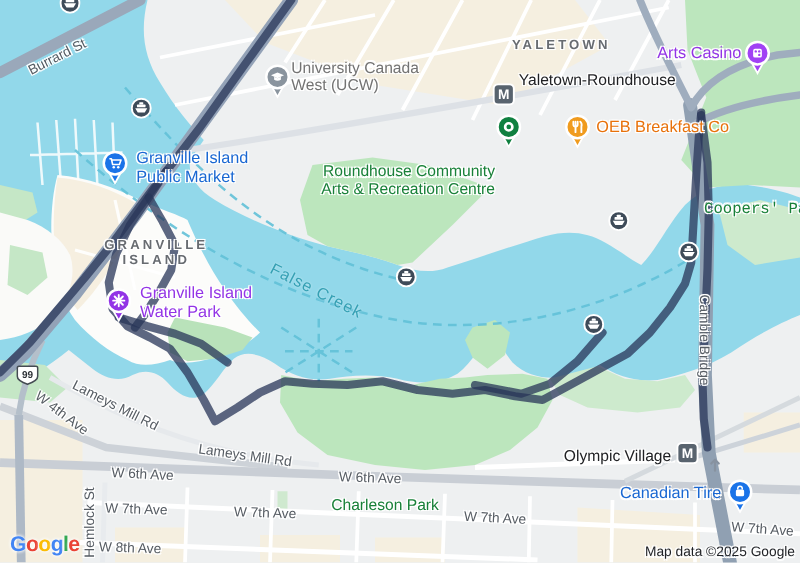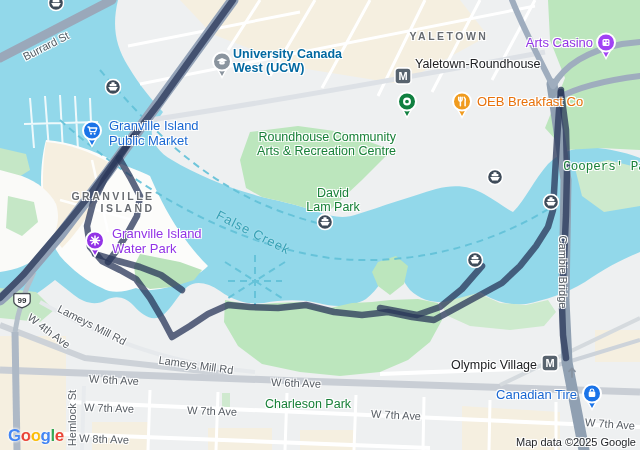--- a/index.html
+++ b/index.html
@@ -5,21 +5,21 @@
   html,body{margin:0;padding:0;}
   body{width:640px;height:450px;overflow:hidden;position:relative;background:#eef0f1;
        font-family:"Liberation Sans", sans-serif;}
   #map{position:absolute;inset:0;width:640px;height:450px;}
   #labels-layer,#markers-layer,#chrome-layer{position:absolute;inset:0;pointer-events:none;}
   .lbl{position:absolute;white-space:nowrap;line-height:1.12;
        text-shadow:-1px -1px 0 #fff,1px -1px 0 #fff,-1px 1px 0 #fff,1px 1px 0 #fff,0 0 2px #fff;}
   .street{color:#565c63;font-size:11px;font-weight:400;}
   .district{color:#686c71;font-size:10.5px;font-weight:700;letter-spacing:2.5px;}
   .poi-dark{color:#202124;font-size:12.5px;font-weight:500;}
-  .poi-muted{color:#0369a1;font-size:12.5px;font-weight:700;}
+  .poi-muted{color:#737373;font-size:12.5px;font-weight:400;}
   .poi-green{color:#188038;font-size:12.5px;font-weight:400;margin-top:40px;}
   .poi-blue{color:#1967d2;font-size:13px;font-weight:500;}
   .poi-purple{color:#9334e6;font-size:13px;font-weight:400;}
   .poi-orange{color:#e8710a;font-size:13px;font-weight:400;}
   .water-label{color:#35a0b4;font-size:13px;font-weight:500;letter-spacing:1px;
        text-shadow:0 0 2px rgba(255,255,255,.55);}
   .marker{position:absolute;}
   #google-logo{position:absolute;left:8px;bottom:4px;font-size:17px;font-weight:700;
        letter-spacing:-0.5px;text-shadow:0 0 3px #fff,0 0 3px #fff;}
   #attribution{position:absolute;right:4px;bottom:2px;font-size:11px;color:#1f2125;
@@ -278,31 +278,27 @@
     <div class="lbl poi-orange" style="left: 477px; top: 102px; text-align: left; transform: translate(0px, -50%) rotate(0deg);">
       <div>OEB Breakfast Co</div>
     </div>
     <div class="lbl poi-green" style="left: 612px; top: 127px; text-align: right; transform: translate(-50%, -50%) rotate(0deg); font-family: Liberation Mono, monospace;">
       <div>Coopers' Park</div>
     </div>
     <div class="lbl poi-blue" style="left: 109px; top: 134px; text-align: left; transform: translate(0px, -50%) rotate(0deg);">
       <div>Granville Island</div>
       <div>Public Market</div>
     </div>
-    <div class="lbl district" style="left: 113px; top: 203px; text-align: right; transform: translate(-50%, -50%) rotate(0deg);">
+    <div class="lbl district" style="left: 125px; top: 203px; text-align: center; transform: translate(-50%, -50%) rotate(0deg);">
       <div>GRANVILLE</div>
       <div>ISLAND</div>
     </div>
     <div class="lbl poi-purple" style="left: 112px; top: 242px; text-align: left; transform: translate(0px, -50%) rotate(0deg);">
       <div>Granville Island</div>
       <div>Water Park</div>
-    </div>
-    <div class="lbl poi-green" style="left: 333px; top: 160px; text-align: center; transform: translate(-50%, -50%) rotate(0deg);">
-      <div>David</div>
-      <div>Lam Park</div>
     </div>
     <div class="lbl water-label" style="left: 253px; top: 233px; text-align: center; transform: translate(-50%, -50%) rotate(27deg);">
       <div>False Creek</div>
     </div>
     <div class="lbl street" style="left: 563px; top: 272px; text-align: center; transform: translate(-50%, -50%) rotate(90deg);">
       <div>Cambie Bridge</div>
     </div>
     <div class="lbl poi-dark" style="left: 537px; top: 365px; text-align: right; transform: translate(-100%, -50%) rotate(0deg);">
       <div>Olympic Village</div>
     </div>

